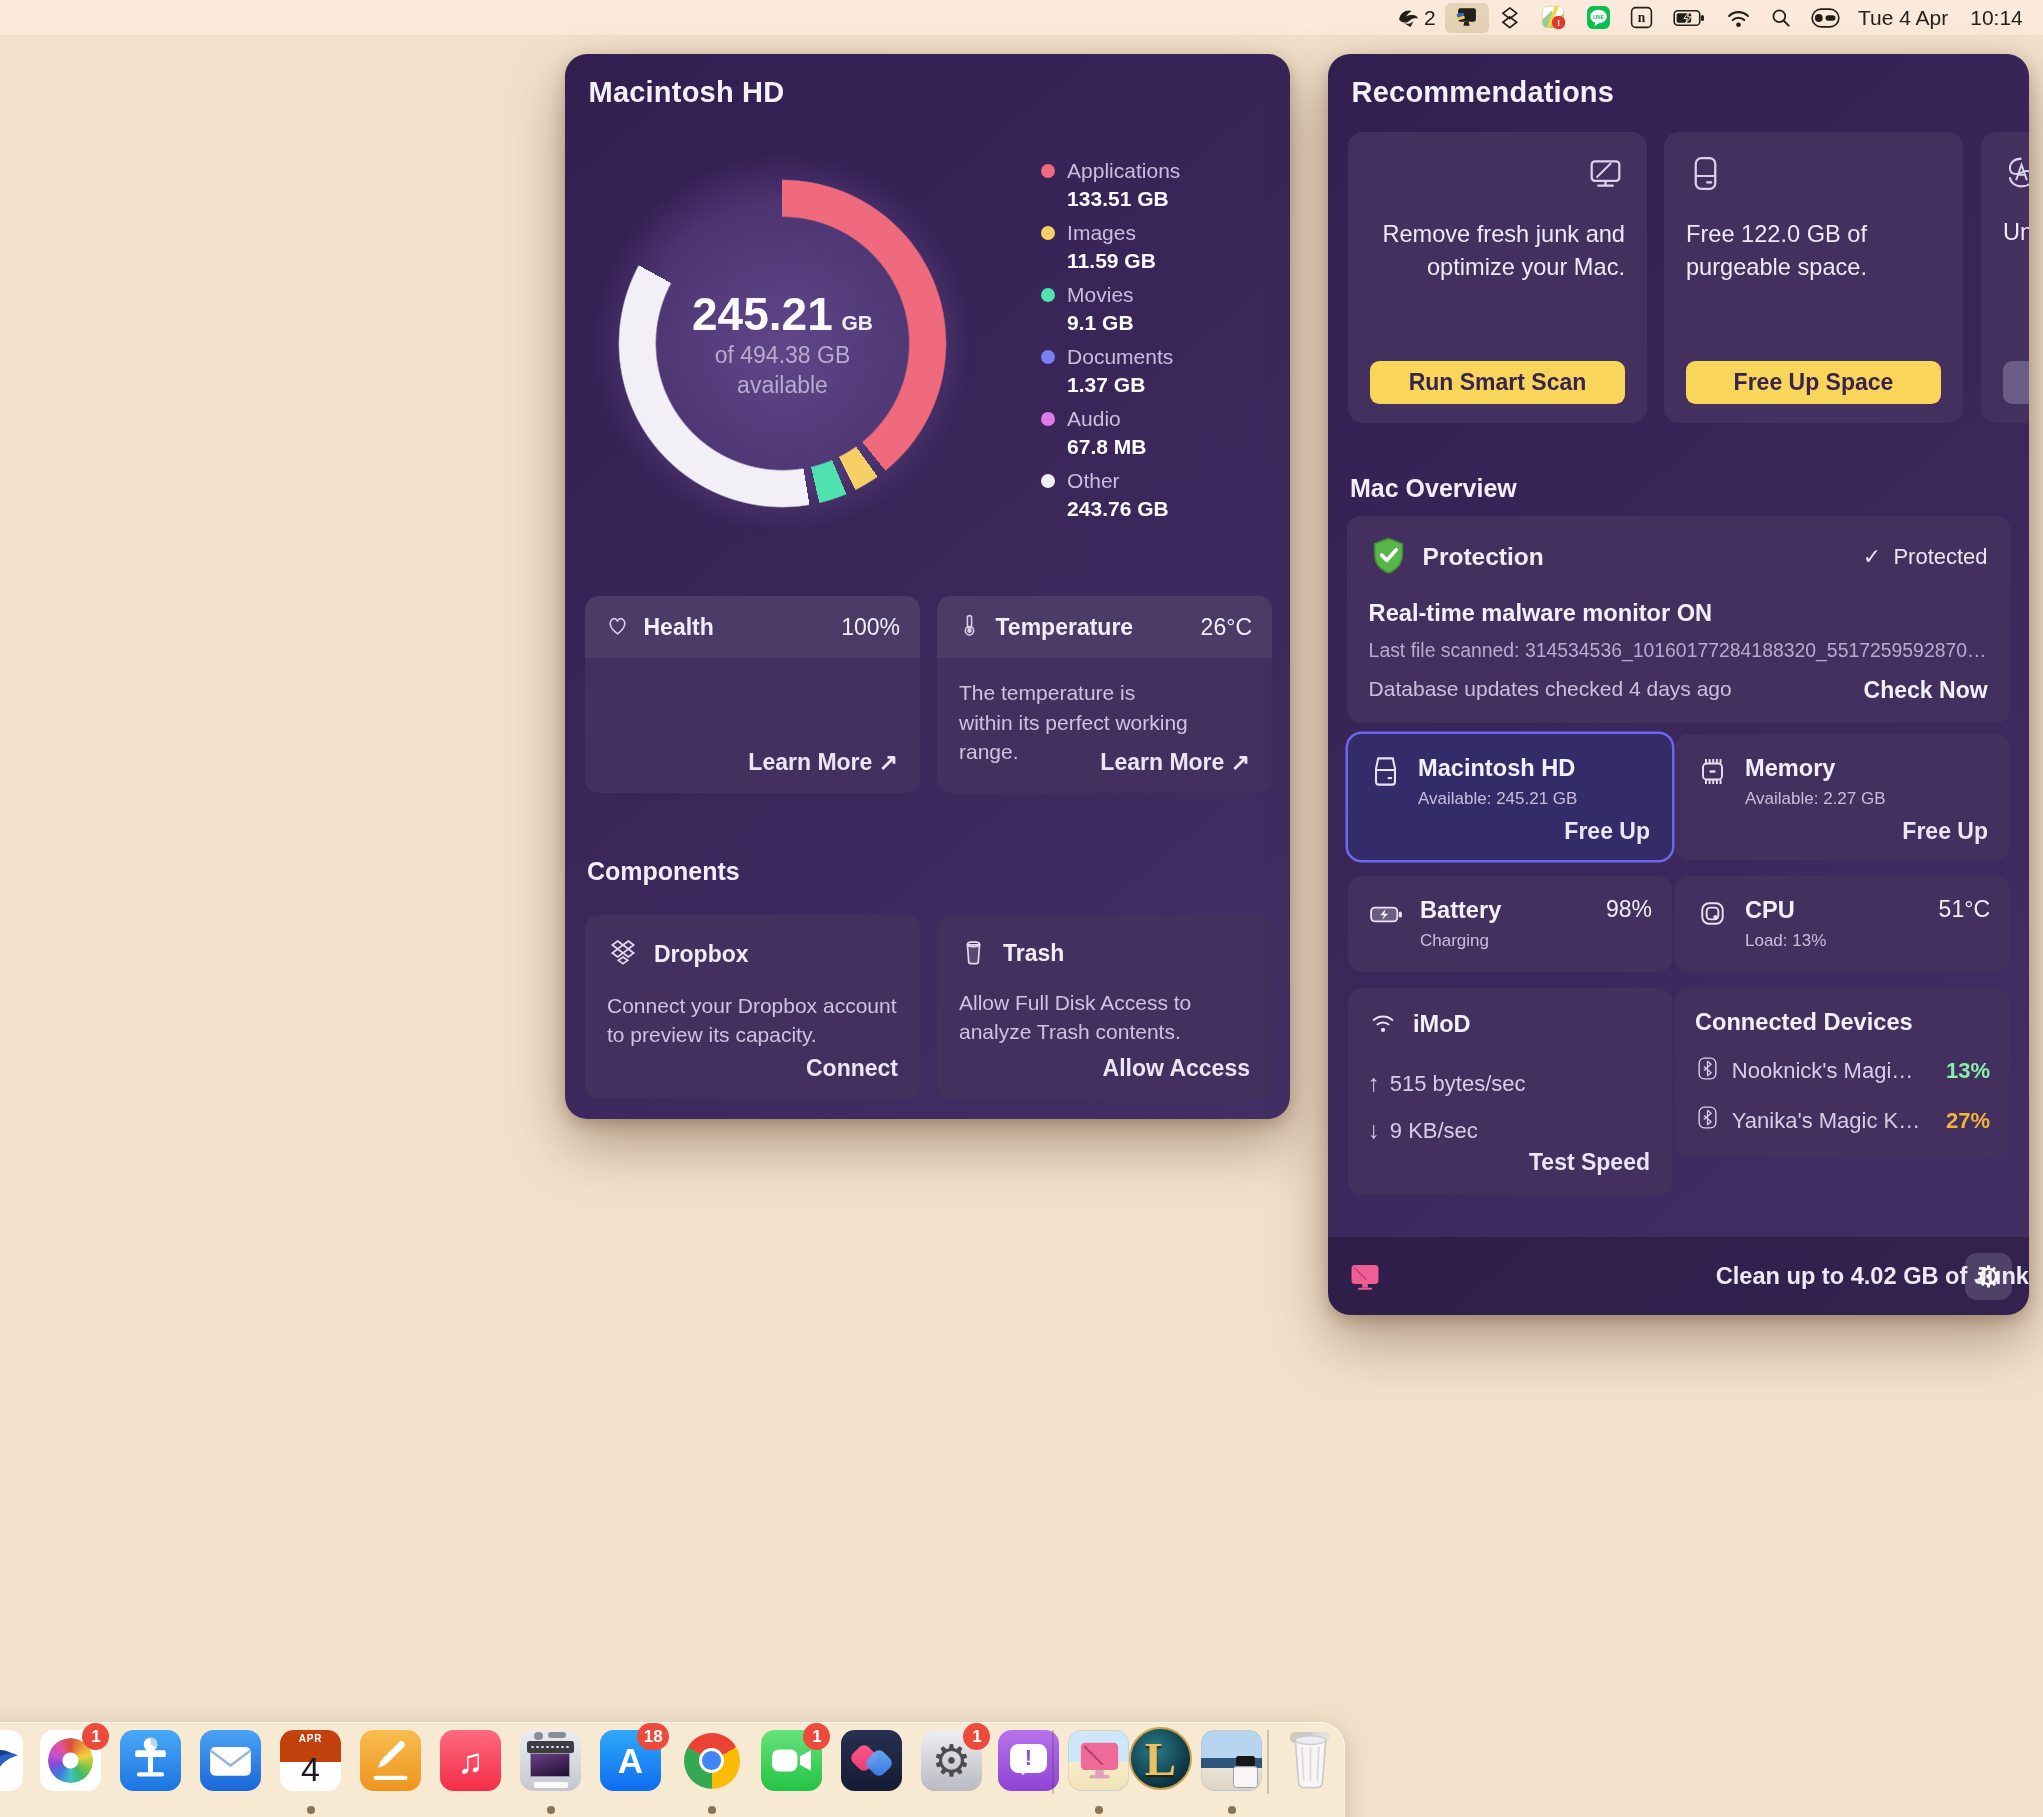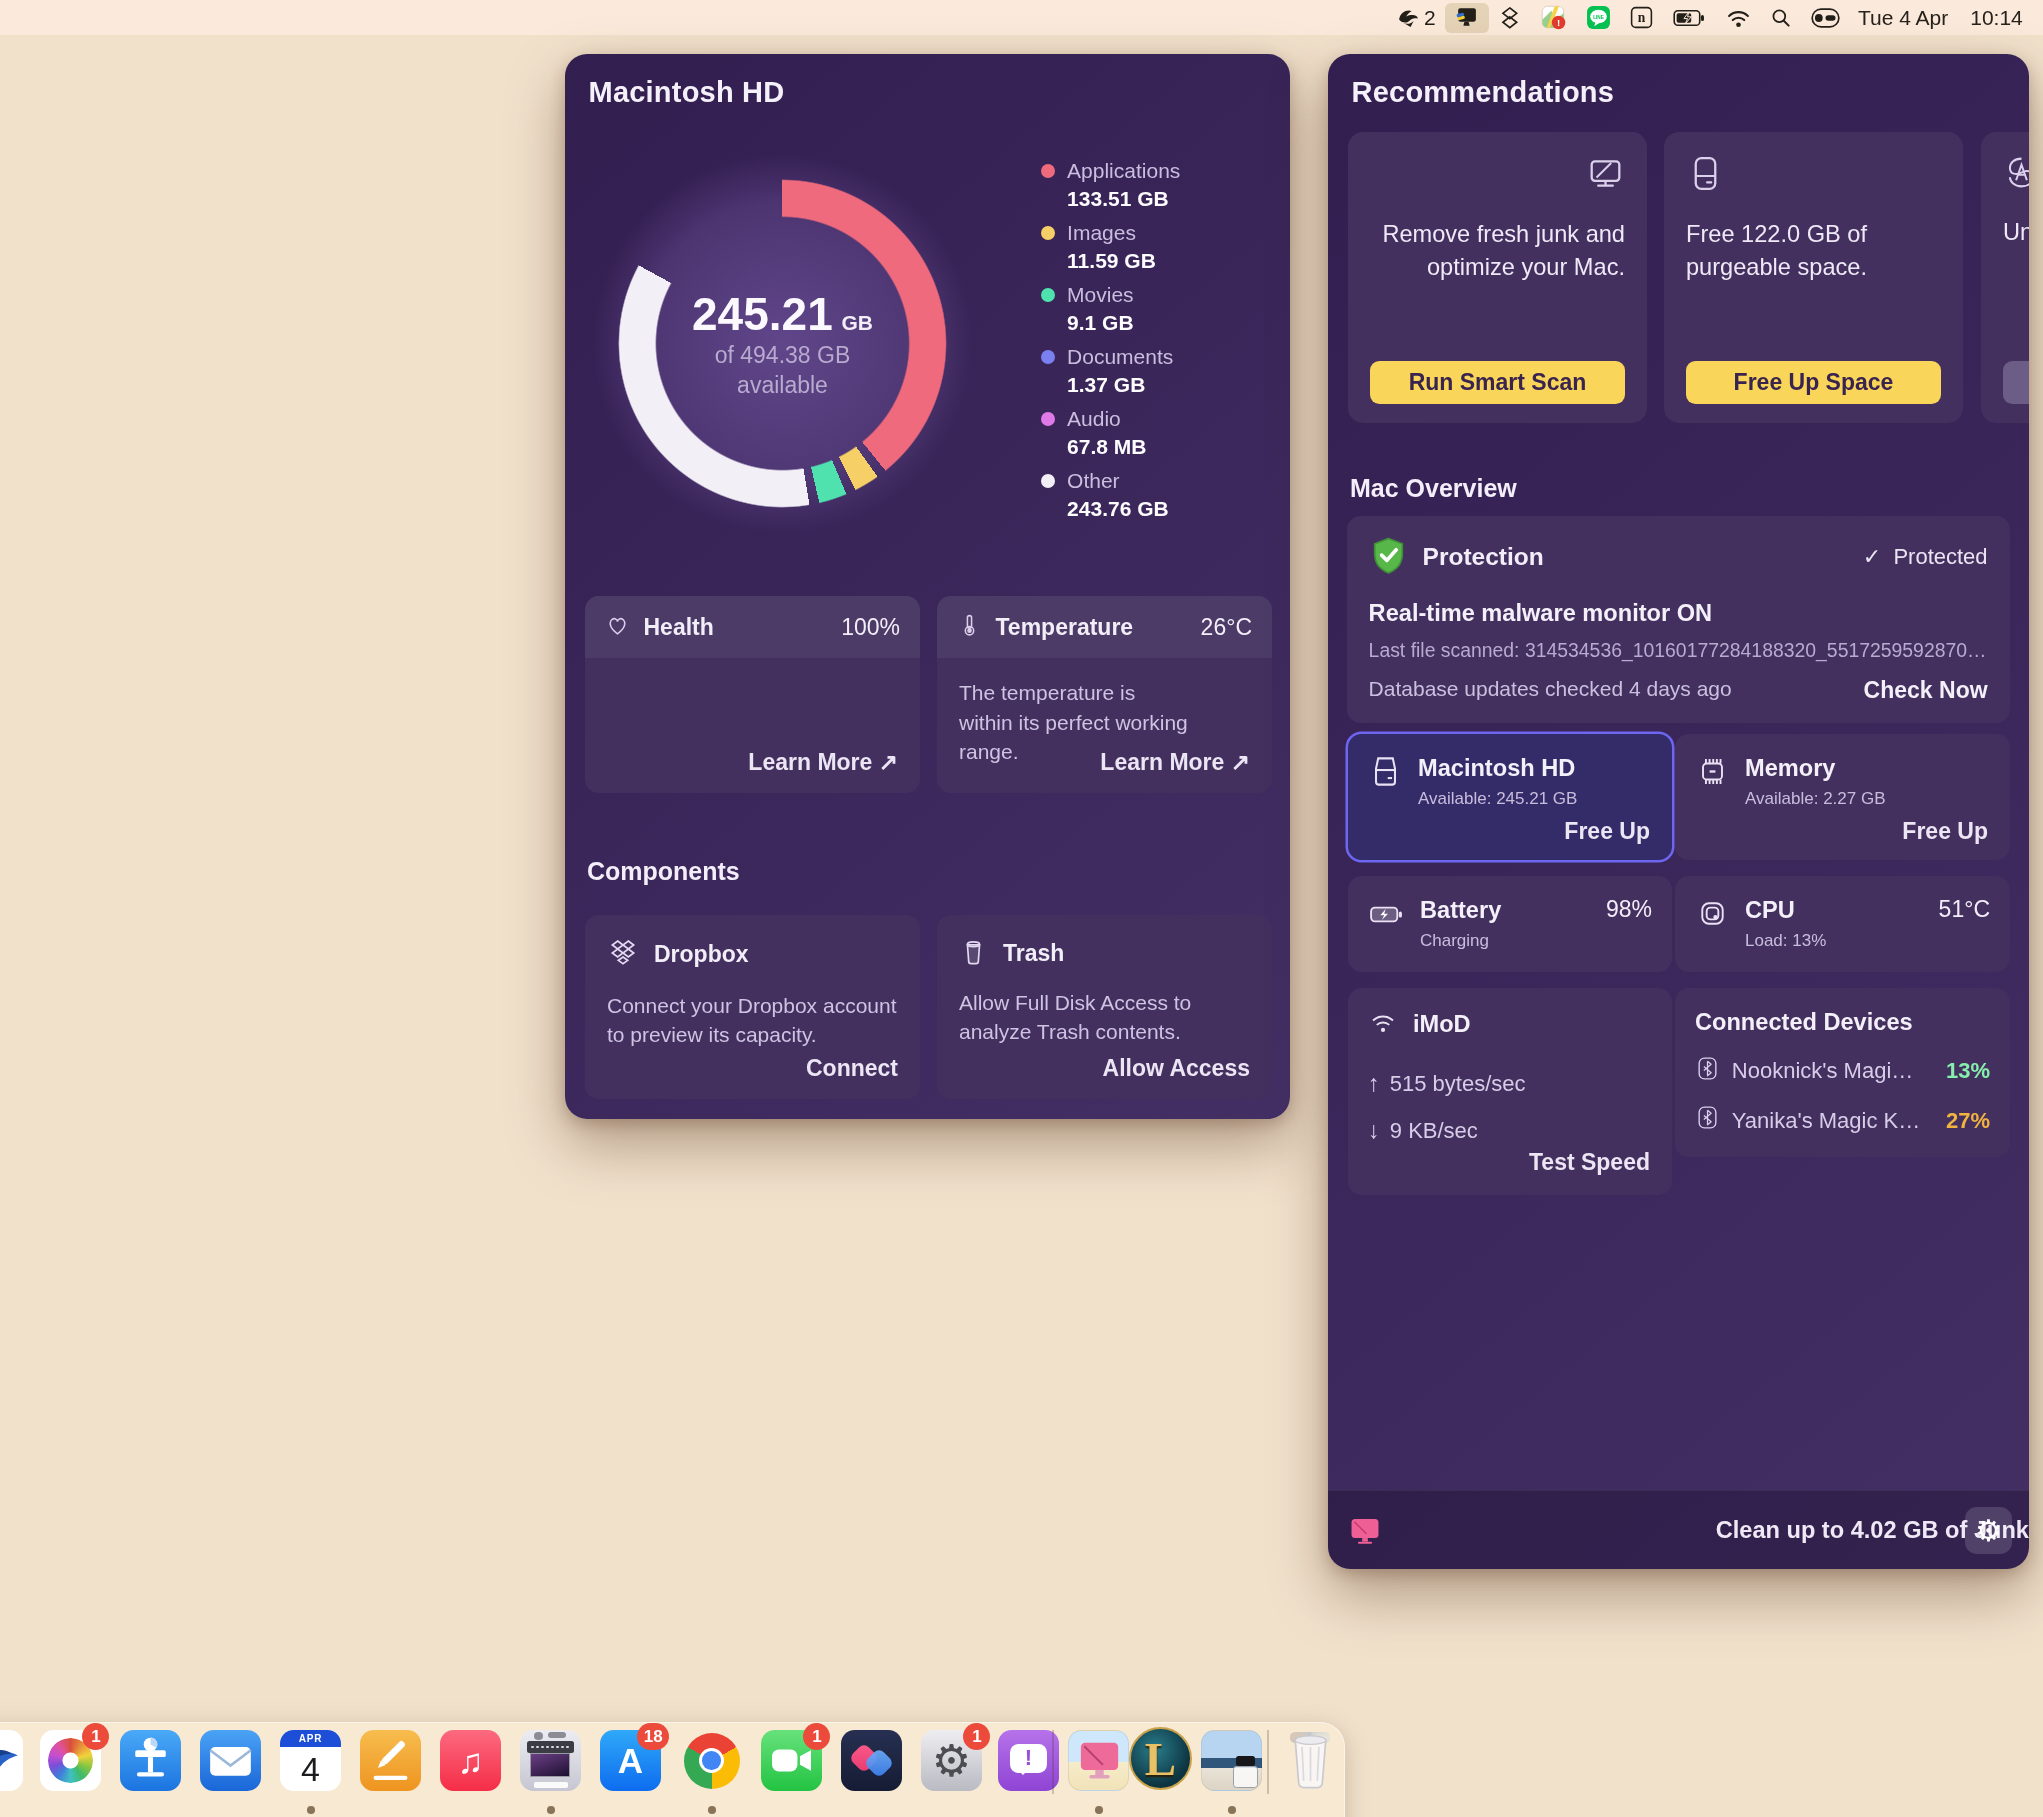--- a/index.html
+++ b/index.html
@@ -53,21 +53,21 @@
   .legend-label { font-size:21px; color:#cabdde; line-height:28px; }
   .legend-value { font-size:21px; font-weight:bold; color:#fdfcfe; line-height:27px; }
   .stat-card { overflow:hidden; }
   .stat-head { height:62px; background:rgba(255,255,255,.055); display:flex; align-items:center; padding:0 20px; gap:13.5px; }
   .stat-title { font-size:23px; font-weight:bold; color:#f2eef8; }
   .stat-value { margin-left:auto; font-size:23px; color:#f2eef8; }
   .stat-body { padding:20px 22px 0 22px; }
   .flat-head { display:flex; align-items:center; gap:15px; padding:22px 22px 0 22px; }
 
   
-  #win-right { left:1328px; top:54px; width:701px; height:1515px; overflow:hidden; }
+  #win-right { left:1328px; top:54px; width:701px; height:1261px; overflow:hidden; }
   .reco-card { top:78px; width:299px; height:291px; border-radius:15px; padding:22px; }
   .reco-text { font-size:23.6px; line-height:33px; color:#efe9f7; margin-top:22px; }
   .reco-btn { position:absolute; left:22px; right:22px; bottom:18.6px; height:43px; border-radius:9.3px;
     background:#f9d559; color:#39234f; font-size:23px; font-weight:bold; display:flex; align-items:center; justify-content:center; }
   .reco-btn.muted { background:#6c5d87; }
   .prot-card { left:18.6px; top:462px; width:663px; height:207px; padding:20px 22px; }
   .prot-head { display:flex; align-items:center; gap:15px; }
   .prot-title { font-size:24.5px; font-weight:bold; }
   .prot-status { margin-left:auto; font-size:22px; color:#ebe4f3; }
   .prot-line1 { margin-top:22px; font-size:23.6px; font-weight:bold; color:#f4f0f9; }
@@ -494,21 +494,21 @@
         </svg></div>
     </div>
     <div class="dock-item" style="left: 200px;">
       <div class="tile" style="background:linear-gradient(180deg,#4aa3f5,#1a66d8);"><svg width="61" height="61" viewBox="0 0 72 72">
           <rect x="12" y="20" width="48" height="34" rx="6" fill="#ffffff"></rect>
           <path d="M12 24 L36 42 L60 24" stroke="#9db7d8" stroke-width="3" fill="none"></path>
         </svg></div>
     </div>
     <div class="dock-item" style="left: 280px;">
       <div class="tile" style="background:#ffffff;">
-        <div style="position:absolute;top:0;left:0;right:0;height:17px;background:#1d4ed8;color:#fff;font-size:10px;font-weight:bold;text-align:center;line-height:17px;letter-spacing:0.8px;">APR</div>
+        <div style="position:absolute;top:0;left:0;right:0;height:32px;background:#c2410c;color:#fff;font-size:10px;font-weight:bold;text-align:center;line-height:17px;letter-spacing:0.8px;">APR</div>
         <div style="position:absolute;top:17px;left:0;right:0;bottom:0;display:flex;align-items:center;justify-content:center;font-size:34px;font-weight:300;color:#1c1c1e;">4</div>
       </div>
     </div>
     <div class="dock-dot" style="left: 307px;"></div>
     <div class="dock-item" style="left: 360px;">
       <div class="tile" style="background:linear-gradient(180deg,#f7bd4e,#ee9420);"><svg width="61" height="61" viewBox="0 0 72 72">
           <g transform="rotate(45 36 30)">
             <rect x="32" y="8" width="8" height="34" rx="3" fill="#ffffff"></rect>
             <path d="M32 42 h8 l-4 9 z" fill="#ffffff"></path>
           </g>

